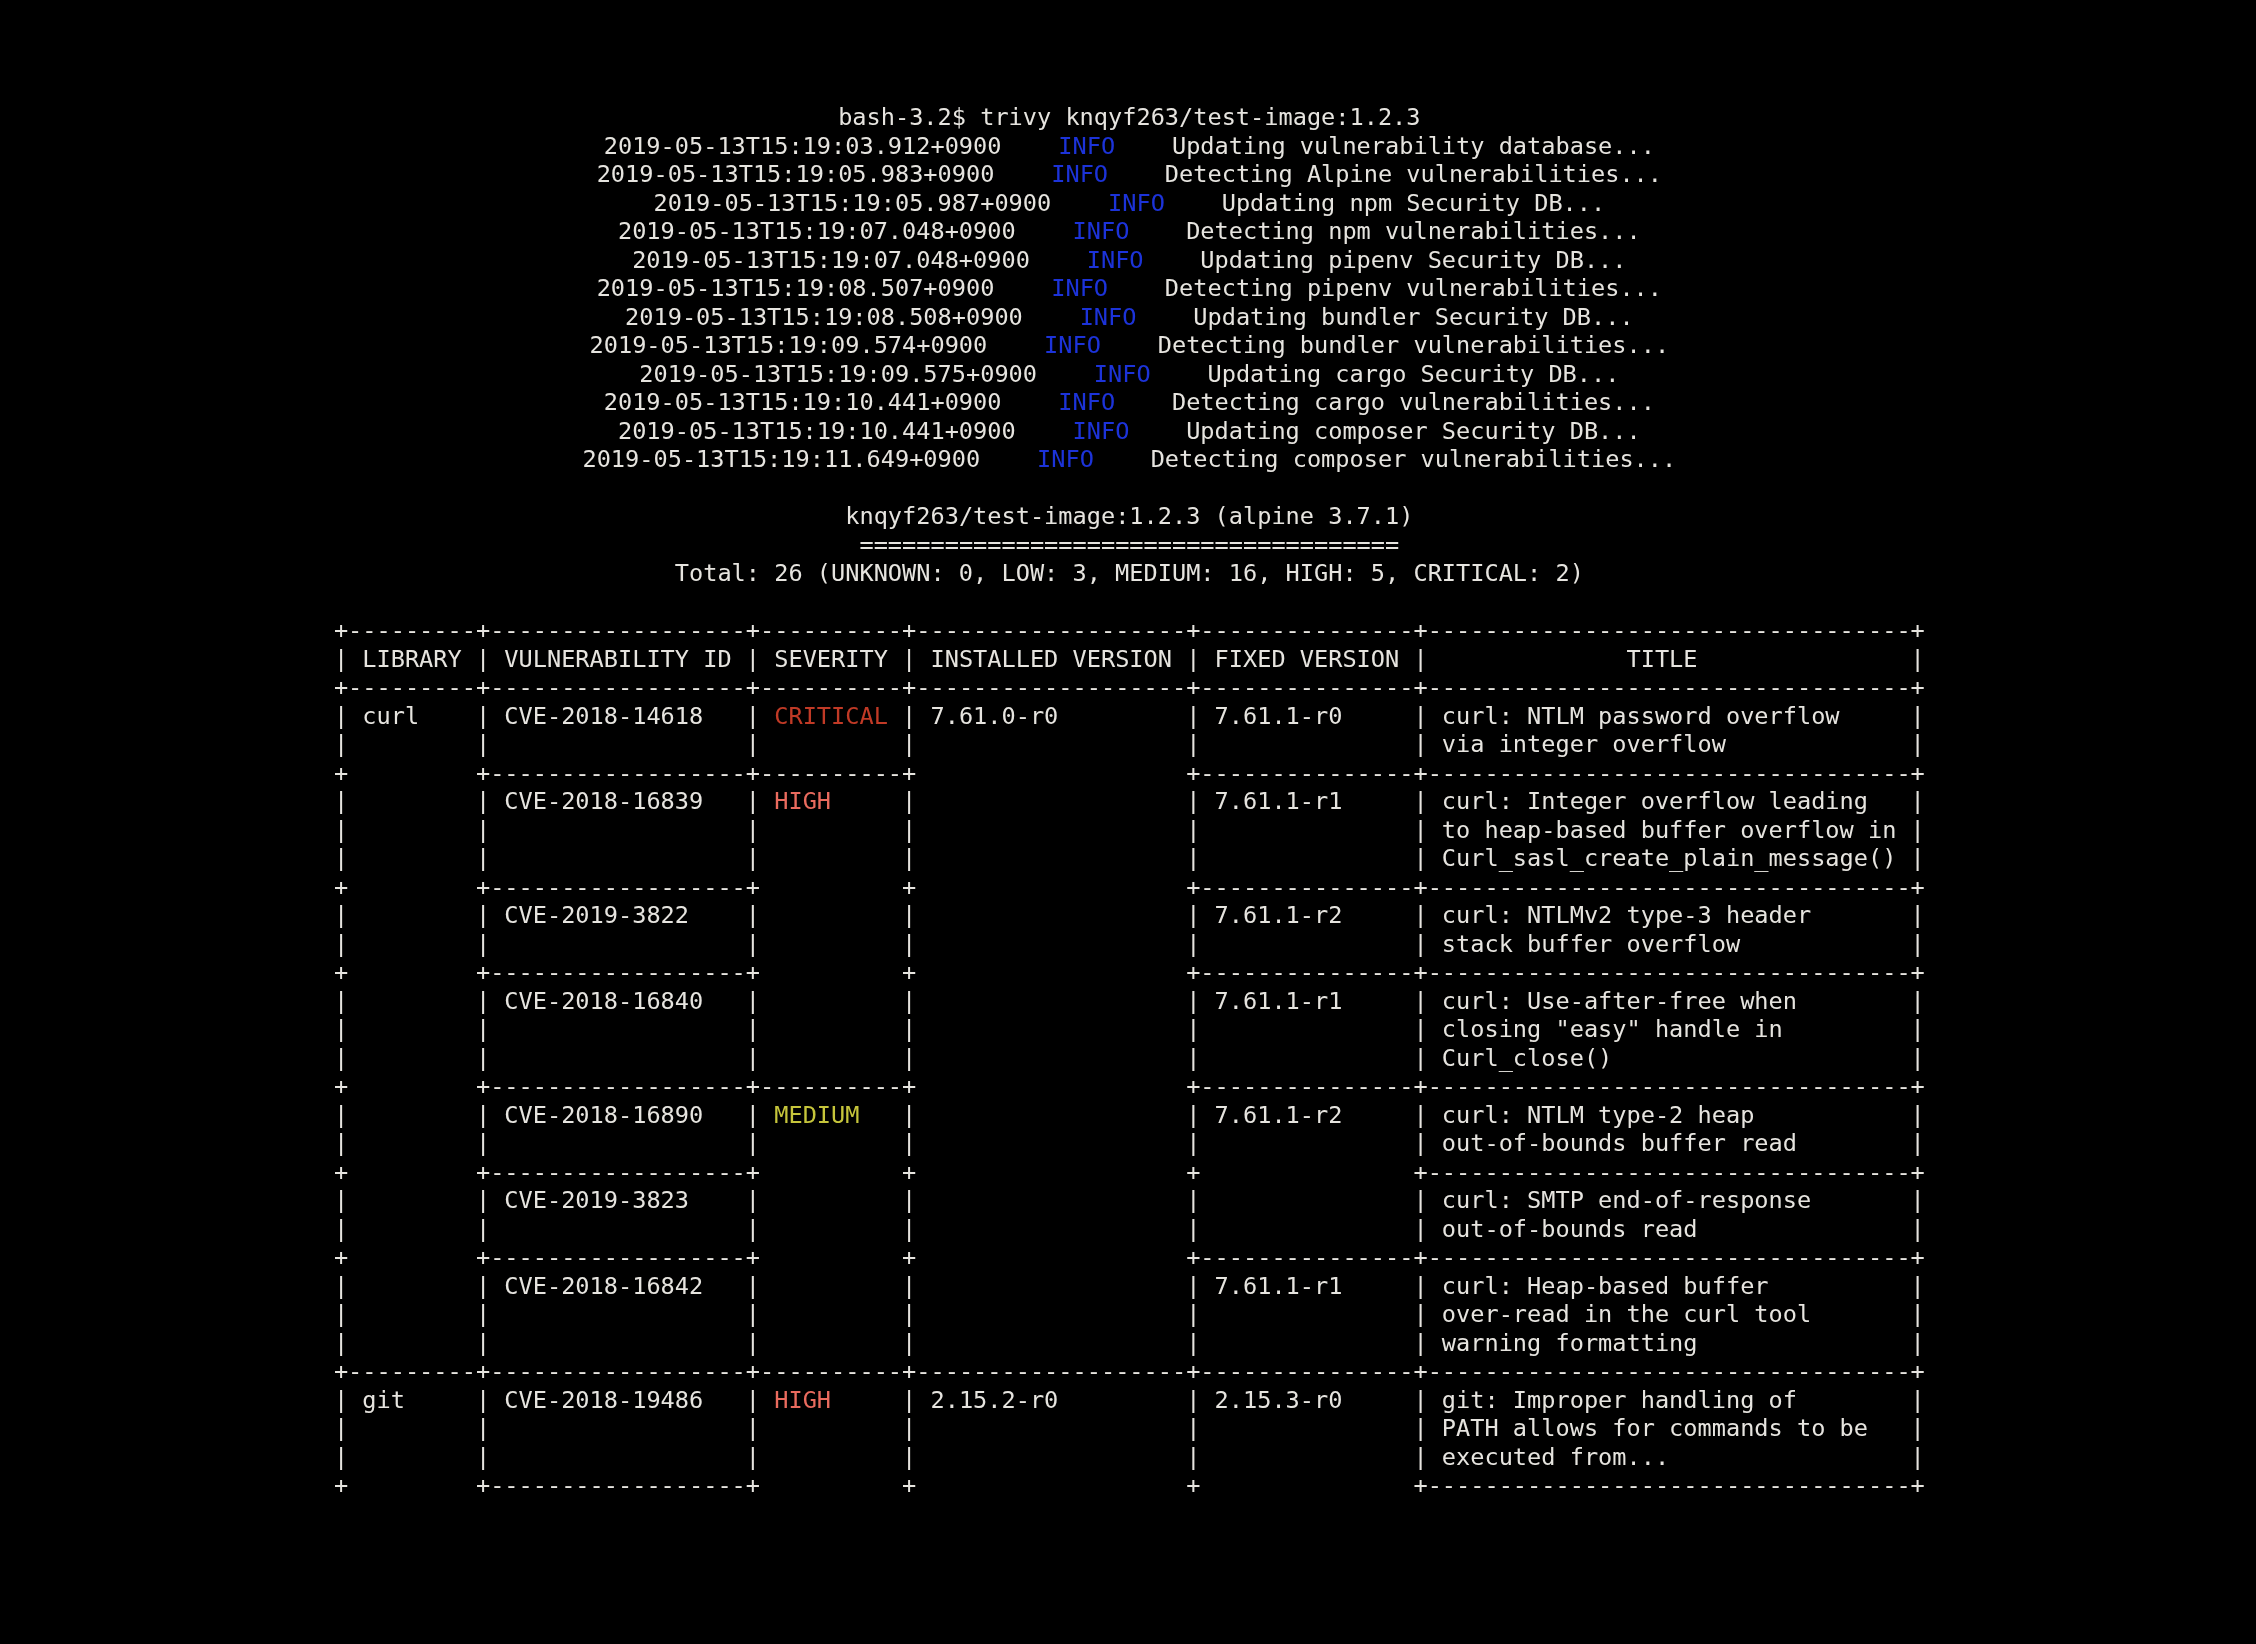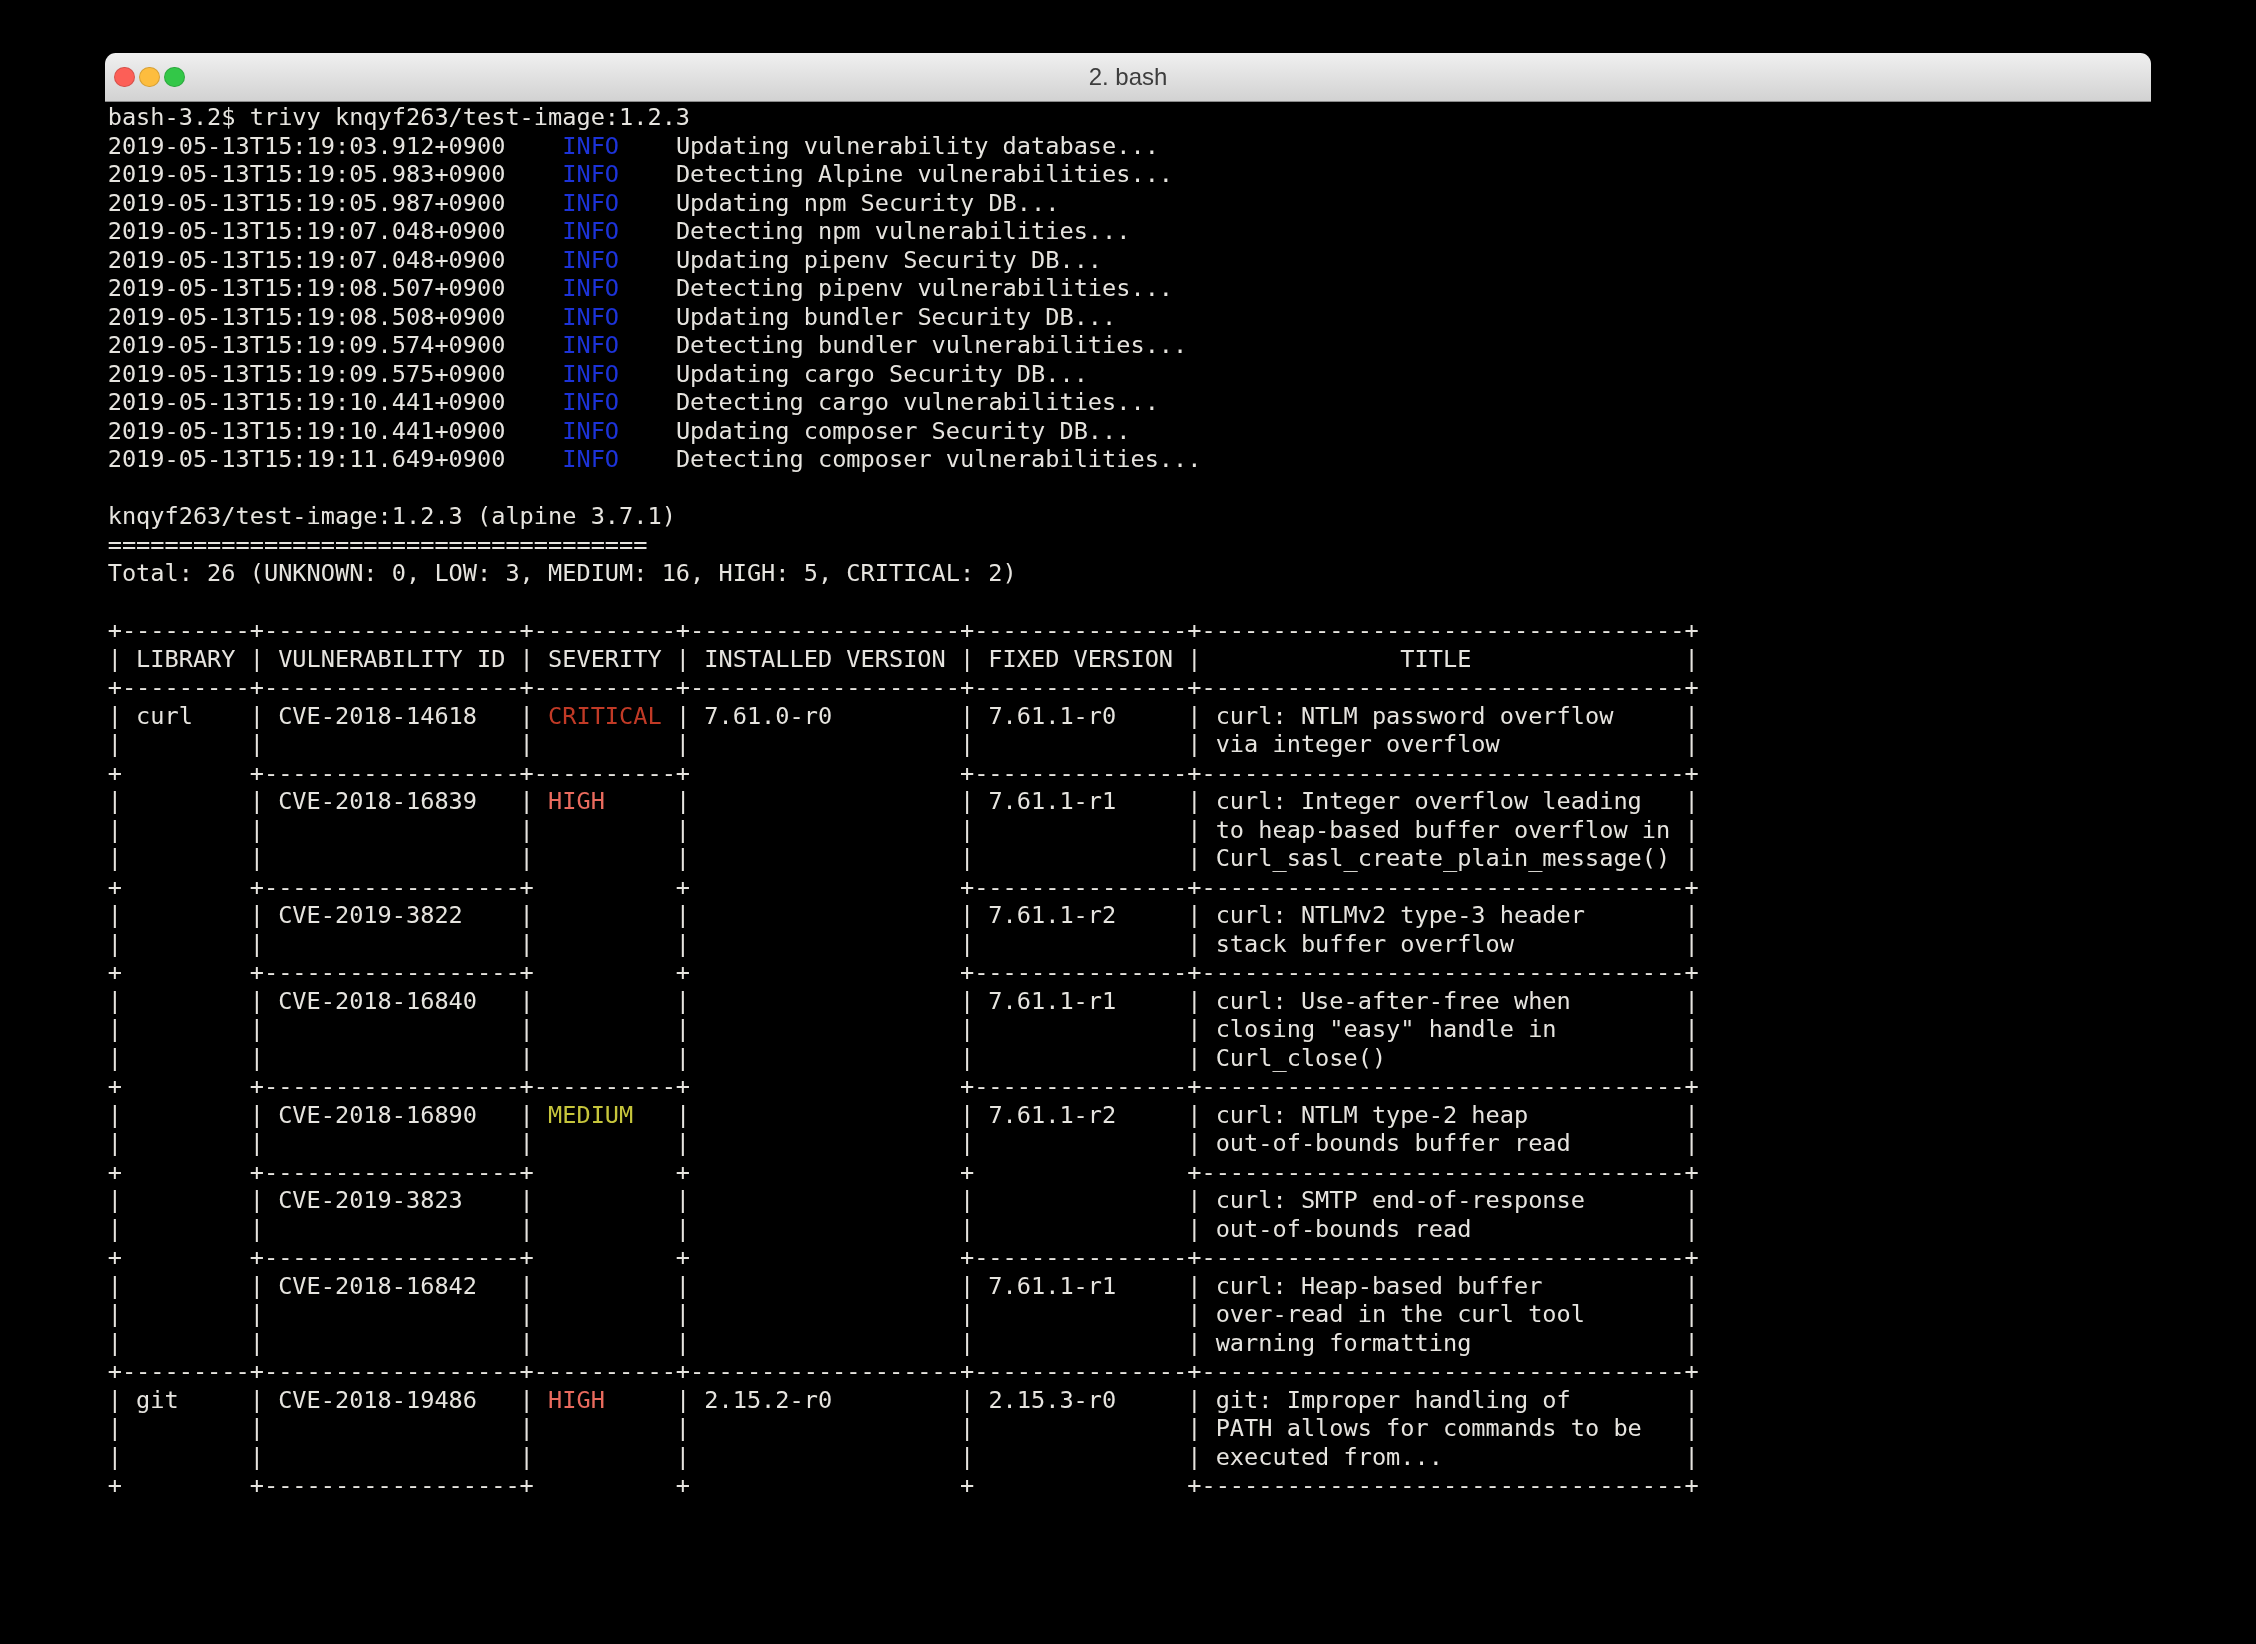--- a/index.html
+++ b/index.html
@@ -33,29 +33,21 @@
     position:absolute;left:0;right:0;top:0;height:48px;
     line-height:48px;text-align:center;
     font-family:"Liberation Sans", sans-serif;
     font-size:24px;color:#3d3d3d;
   }
   .screen{
     position:absolute;left:2.7px;top:50px;right:0;bottom:0;
     font-size:23.6px;line-height:28.5px;
     white-space:pre;overflow:hidden;
   }
-  .line{height:28.5px;}
+  .line{height:28.5px;text-align:center;}
 </style>
 </head>
 <body>
 
 <div class="window">
-  <div class="titlebar">
-    <div class="lights">
-      <button class="light red"></button>
-      <button class="light yellow"></button>
-      <button class="light green"></button>
-    </div>
-    <div class="wtitle">2. bash</div>
-  </div>
   <div class="screen" id="screen"><div class="line"><span style="color: rgb(230, 228, 223);">bash-3.2$ trivy knqyf263/test-image:1.2.3</span></div><div class="line"><span style="color: rgb(230, 228, 223);">2019-05-13T15:19:03.912+0900    </span><span style="color: rgb(28, 51, 217);">INFO</span><span style="color: rgb(230, 228, 223);">    Updating vulnerability database...</span></div><div class="line"><span style="color: rgb(230, 228, 223);">2019-05-13T15:19:05.983+0900    </span><span style="color: rgb(28, 51, 217);">INFO</span><span style="color: rgb(230, 228, 223);">    Detecting Alpine vulnerabilities...</span></div><div class="line"><span style="color: rgb(230, 228, 223);">2019-05-13T15:19:05.987+0900    </span><span style="color: rgb(28, 51, 217);">INFO</span><span style="color: rgb(230, 228, 223);">    Updating npm Security DB...</span></div><div class="line"><span style="color: rgb(230, 228, 223);">2019-05-13T15:19:07.048+0900    </span><span style="color: rgb(28, 51, 217);">INFO</span><span style="color: rgb(230, 228, 223);">    Detecting npm vulnerabilities...</span></div><div class="line"><span style="color: rgb(230, 228, 223);">2019-05-13T15:19:07.048+0900    </span><span style="color: rgb(28, 51, 217);">INFO</span><span style="color: rgb(230, 228, 223);">    Updating pipenv Security DB...</span></div><div class="line"><span style="color: rgb(230, 228, 223);">2019-05-13T15:19:08.507+0900    </span><span style="color: rgb(28, 51, 217);">INFO</span><span style="color: rgb(230, 228, 223);">    Detecting pipenv vulnerabilities...</span></div><div class="line"><span style="color: rgb(230, 228, 223);">2019-05-13T15:19:08.508+0900    </span><span style="color: rgb(28, 51, 217);">INFO</span><span style="color: rgb(230, 228, 223);">    Updating bundler Security DB...</span></div><div class="line"><span style="color: rgb(230, 228, 223);">2019-05-13T15:19:09.574+0900    </span><span style="color: rgb(28, 51, 217);">INFO</span><span style="color: rgb(230, 228, 223);">    Detecting bundler vulnerabilities...</span></div><div class="line"><span style="color: rgb(230, 228, 223);">2019-05-13T15:19:09.575+0900    </span><span style="color: rgb(28, 51, 217);">INFO</span><span style="color: rgb(230, 228, 223);">    Updating cargo Security DB...</span></div><div class="line"><span style="color: rgb(230, 228, 223);">2019-05-13T15:19:10.441+0900    </span><span style="color: rgb(28, 51, 217);">INFO</span><span style="color: rgb(230, 228, 223);">    Detecting cargo vulnerabilities...</span></div><div class="line"><span style="color: rgb(230, 228, 223);">2019-05-13T15:19:10.441+0900    </span><span style="color: rgb(28, 51, 217);">INFO</span><span style="color: rgb(230, 228, 223);">    Updating composer Security DB...</span></div><div class="line"><span style="color: rgb(230, 228, 223);">2019-05-13T15:19:11.649+0900    </span><span style="color: rgb(28, 51, 217);">INFO</span><span style="color: rgb(230, 228, 223);">    Detecting composer vulnerabilities...</span></div><div class="line"><span style="color: rgb(230, 228, 223);"></span></div><div class="line"><span style="color: rgb(230, 228, 223);">knqyf263/test-image:1.2.3 (alpine 3.7.1)</span></div><div class="line"><span style="color: rgb(230, 228, 223);">======================================</span></div><div class="line"><span style="color: rgb(230, 228, 223);">Total: 26 (UNKNOWN: 0, LOW: 3, MEDIUM: 16, HIGH: 5, CRITICAL: 2)</span></div><div class="line"><span style="color: rgb(230, 228, 223);"></span></div><div class="line"><span style="color: rgb(230, 228, 223);">+---------+------------------+----------+-------------------+---------------+----------------------------------+</span></div><div class="line"><span style="color: rgb(230, 228, 223);">| LIBRARY | VULNERABILITY ID | SEVERITY | INSTALLED VERSION | FIXED VERSION |              TITLE               |</span></div><div class="line"><span style="color: rgb(230, 228, 223);">+---------+------------------+----------+-------------------+---------------+----------------------------------+</span></div><div class="line"><span style="color: rgb(230, 228, 223);">| curl    | CVE-2018-14618   | </span><span style="color: rgb(193, 58, 38);">CRITICAL</span><span style="color: rgb(230, 228, 223);"> | 7.61.0-r0         | 7.61.1-r0     | curl: NTLM password overflow     |</span></div><div class="line"><span style="color: rgb(230, 228, 223);">|         |                  |          |                   |               | via integer overflow             |</span></div><div class="line"><span style="color: rgb(230, 228, 223);">+         +------------------+----------+                   +---------------+----------------------------------+</span></div><div class="line"><span style="color: rgb(230, 228, 223);">|         | CVE-2018-16839   | </span><span style="color: rgb(234, 107, 94);">HIGH</span><span style="color: rgb(230, 228, 223);">     |                   | 7.61.1-r1     | curl: Integer overflow leading   |</span></div><div class="line"><span style="color: rgb(230, 228, 223);">|         |                  |          |                   |               | to heap-based buffer overflow in |</span></div><div class="line"><span style="color: rgb(230, 228, 223);">|         |                  |          |                   |               | Curl_sasl_create_plain_message() |</span></div><div class="line"><span style="color: rgb(230, 228, 223);">+         +------------------+          +                   +---------------+----------------------------------+</span></div><div class="line"><span style="color: rgb(230, 228, 223);">|         | CVE-2019-3822    |          |                   | 7.61.1-r2     | curl: NTLMv2 type-3 header       |</span></div><div class="line"><span style="color: rgb(230, 228, 223);">|         |                  |          |                   |               | stack buffer overflow            |</span></div><div class="line"><span style="color: rgb(230, 228, 223);">+         +------------------+          +                   +---------------+----------------------------------+</span></div><div class="line"><span style="color: rgb(230, 228, 223);">|         | CVE-2018-16840   |          |                   | 7.61.1-r1     | curl: Use-after-free when        |</span></div><div class="line"><span style="color: rgb(230, 228, 223);">|         |                  |          |                   |               | closing "easy" handle in         |</span></div><div class="line"><span style="color: rgb(230, 228, 223);">|         |                  |          |                   |               | Curl_close()                     |</span></div><div class="line"><span style="color: rgb(230, 228, 223);">+         +------------------+----------+                   +---------------+----------------------------------+</span></div><div class="line"><span style="color: rgb(230, 228, 223);">|         | CVE-2018-16890   | </span><span style="color: rgb(198, 197, 59);">MEDIUM</span><span style="color: rgb(230, 228, 223);">   |                   | 7.61.1-r2     | curl: NTLM type-2 heap           |</span></div><div class="line"><span style="color: rgb(230, 228, 223);">|         |                  |          |                   |               | out-of-bounds buffer read        |</span></div><div class="line"><span style="color: rgb(230, 228, 223);">+         +------------------+          +                   +               +----------------------------------+</span></div><div class="line"><span style="color: rgb(230, 228, 223);">|         | CVE-2019-3823    |          |                   |               | curl: SMTP end-of-response       |</span></div><div class="line"><span style="color: rgb(230, 228, 223);">|         |                  |          |                   |               | out-of-bounds read               |</span></div><div class="line"><span style="color: rgb(230, 228, 223);">+         +------------------+          +                   +---------------+----------------------------------+</span></div><div class="line"><span style="color: rgb(230, 228, 223);">|         | CVE-2018-16842   |          |                   | 7.61.1-r1     | curl: Heap-based buffer          |</span></div><div class="line"><span style="color: rgb(230, 228, 223);">|         |                  |          |                   |               | over-read in the curl tool       |</span></div><div class="line"><span style="color: rgb(230, 228, 223);">|         |                  |          |                   |               | warning formatting               |</span></div><div class="line"><span style="color: rgb(230, 228, 223);">+---------+------------------+----------+-------------------+---------------+----------------------------------+</span></div><div class="line"><span style="color: rgb(230, 228, 223);">| git     | CVE-2018-19486   | </span><span style="color: rgb(234, 107, 94);">HIGH</span><span style="color: rgb(230, 228, 223);">     | 2.15.2-r0         | 2.15.3-r0     | git: Improper handling of        |</span></div><div class="line"><span style="color: rgb(230, 228, 223);">|         |                  |          |                   |               | PATH allows for commands to be   |</span></div><div class="line"><span style="color: rgb(230, 228, 223);">|         |                  |          |                   |               | executed from...                 |</span></div><div class="line"><span style="color: rgb(230, 228, 223);">+         +------------------+          +                   +               +----------------------------------+</span></div></div>
 </div>
 
 
 </body></html>

